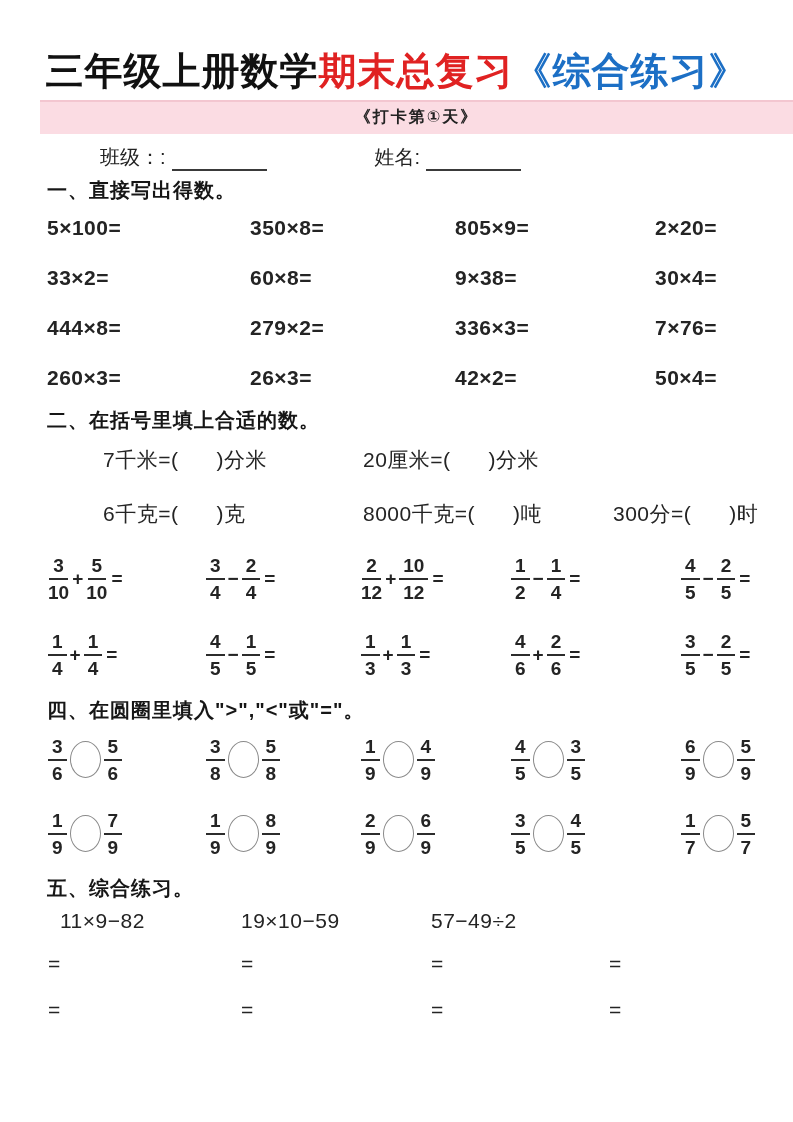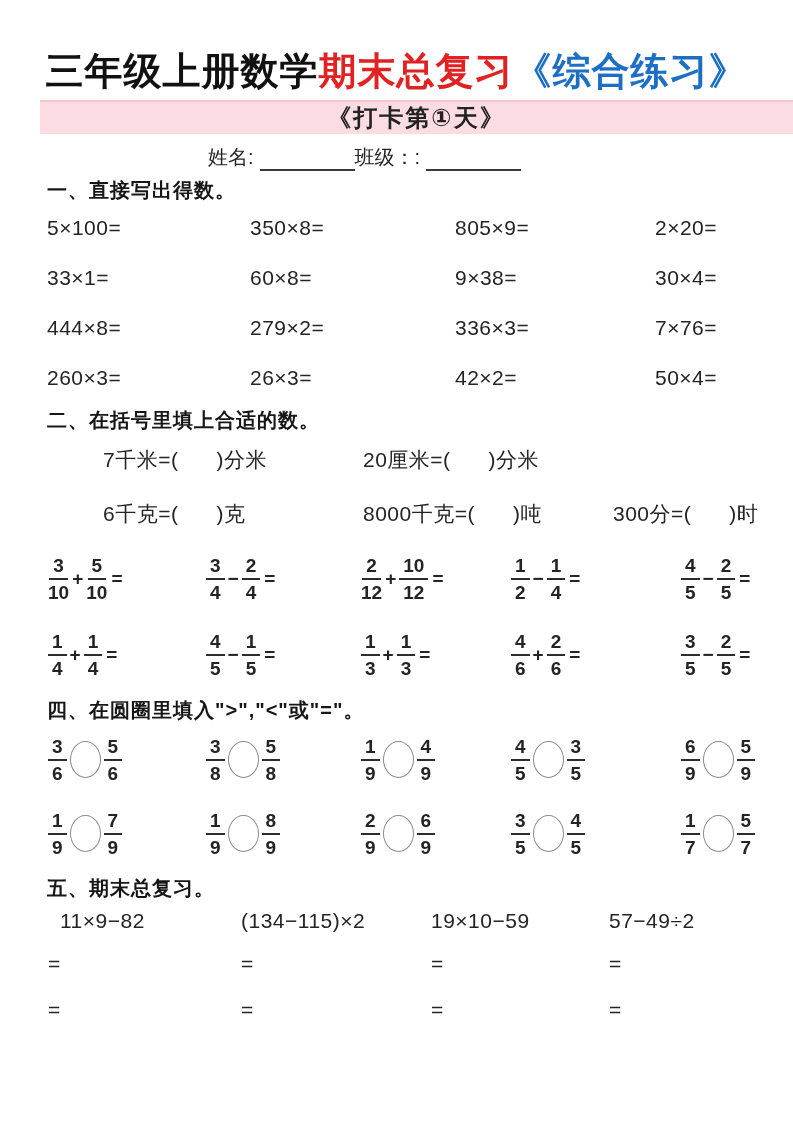--- a/index.html
+++ b/index.html
@@ -13,38 +13,38 @@
     margin:50px 0 0 0;text-align:center;font-size:38px;font-weight:700;
     letter-spacing:1px;line-height:1.15;white-space:nowrap;
   }
   .t-black{color:#111;}
   .t-red{color:var(--accent-red,#e02222);}
   .t-blue{color:var(--accent-blue,#1c6fc5);}
   
   .banner{
     margin:6px 0 0 40px;background:var(--banner-bg,#fbdce3);
     height:32px;display:flex;align-items:center;justify-content:center;
-    font-size:24px;font-weight:700;color:#222;letter-spacing:2px;
+    font-size:16px;font-weight:700;color:#222;letter-spacing:2px;
     border-top:2px solid #f3c6d0;
   }
   
   .info-row{
     margin:10px 0 0 100px;display:flex;align-items:flex-end;
     font-size:20px;color:#222;
   }
   .info-group{display:inline-flex;align-items:flex-end;white-space:pre;}
   .info-group.g2{margin-left:108px;}
   .info-group.g3{margin-left:28px;}
   .uline{display:inline-block;width:95px;height:16px;border-bottom:2px solid #3a3a3a;margin-left:6px;}
   
   .content{padding:0 30px 0 47px;}
   .sec-header{font-size:20px;font-weight:700;color:#161616;line-height:26px;margin-top:4px;letter-spacing:1px;}
   .sec-header.first{margin-top:6px;}
   .expr{font-size:21px;color:#242424;letter-spacing:0.5px;white-space:pre;}
-  .grid4{display:grid;grid-template-columns:203px 205px 200px 1fr;}
+  .grid4{display:grid;grid-template-columns:203px 205px 200px 1fr;font-weight:bold;}
   .grid3{display:grid;grid-template-columns:260px 250px 1fr;padding-left:8px;margin-left:48px;}
   .grid5{display:grid;grid-template-columns:158px 155px 150px 170px 1fr;padding-left:1px;}
   .grid4s{display:grid;grid-template-columns:193px 190px 178px 1fr;padding-left:1px;}
   .prow{height:50px;display:grid;align-items:center;}
   .prow2{height:54px;display:grid;align-items:center;}
   .frow{height:76px;display:grid;align-items:center;}
   .crow{height:74px;display:grid;align-items:center;}
   .prow5{height:40px;display:grid;align-items:center;}
   .prow5 .expr:first-child{padding-left:12px;}
   .erow{height:46px;display:grid;align-items:center;}
@@ -65,41 +65,41 @@
 
 <div class="page">
 
   <h1 class="title"><span class="t-black">三年级上册数学</span><span class="t-red">期末总复习</span><span class="t-blue">《综合练习》</span></h1>
 
   <div class="banner">
     <span>《打卡第①天》</span>
   </div>
 
   <div class="info-row">
+    <span class="info-group">
+      <span>班级：:</span>
+      <span class="uline"></span>
+    </span>
     <span class="info-group g2">
       <span>姓名:</span>
-      <span class="uline"></span>
-    </span>
-    <span class="info-group">
-      <span>班级：:</span>
       <span class="uline"></span>
     </span>
   </div>
 
   <div class="content">
     <div class="sec-header first">一、直接写出得数。</div>
     <div>
         <div class="grid4 prow">
           <span class="expr">5×100=</span>
           <span class="expr">350×8=</span>
           <span class="expr">805×9=</span>
           <span class="expr">2×20=</span>
         </div>
         <div class="grid4 prow">
-          <span class="expr">33×1=</span>
+          <span class="expr">33×2=</span>
           <span class="expr">60×8=</span>
           <span class="expr">9×38=</span>
           <span class="expr">30×4=</span>
         </div>
         <div class="grid4 prow">
           <span class="expr">444×8=</span>
           <span class="expr">279×2=</span>
           <span class="expr">336×3=</span>
           <span class="expr">7×76=</span>
         </div>
@@ -362,25 +362,24 @@
             </span>
             <span class="circle"></span>
             <span class="frac">
               <span class="num">5</span>
               <span class="den">7</span>
             </span>
           </span>
         </div>
       </div>
 
-    <div class="sec-header">五、期末总复习。</div>
+    <div class="sec-header">五、综合练习。</div>
     <div>
         <div class="grid4s prow5">
           <span class="expr">11×9−82</span>
-          <span class="expr">(134−115)×2</span>
           <span class="expr">19×10−59</span>
           <span class="expr">57−49÷2</span>
         </div>
         <div class="grid4s erow">
           <span class="expr">=</span>
           <span class="expr">=</span>
           <span class="expr">=</span>
           <span class="expr">=</span>
         </div>
         <div class="grid4s erow">

